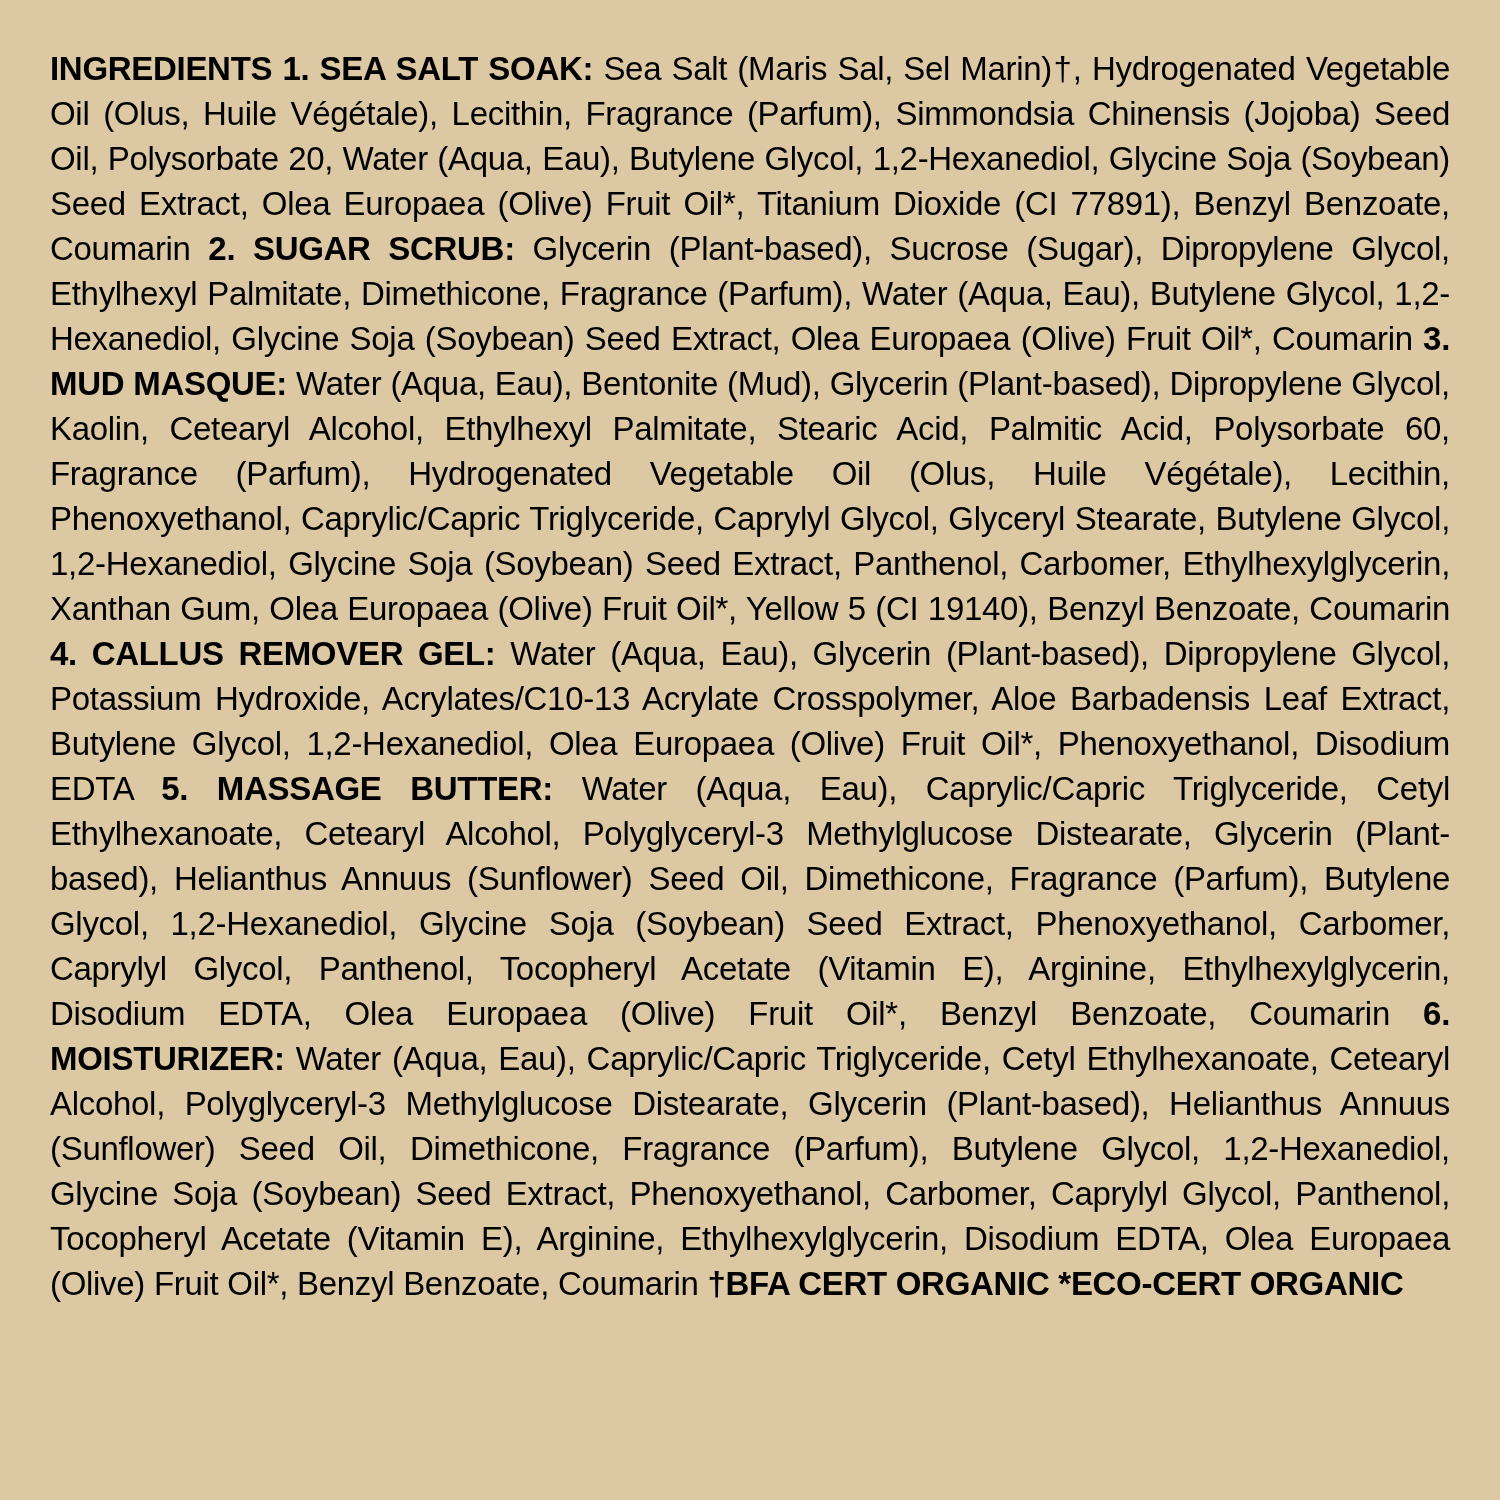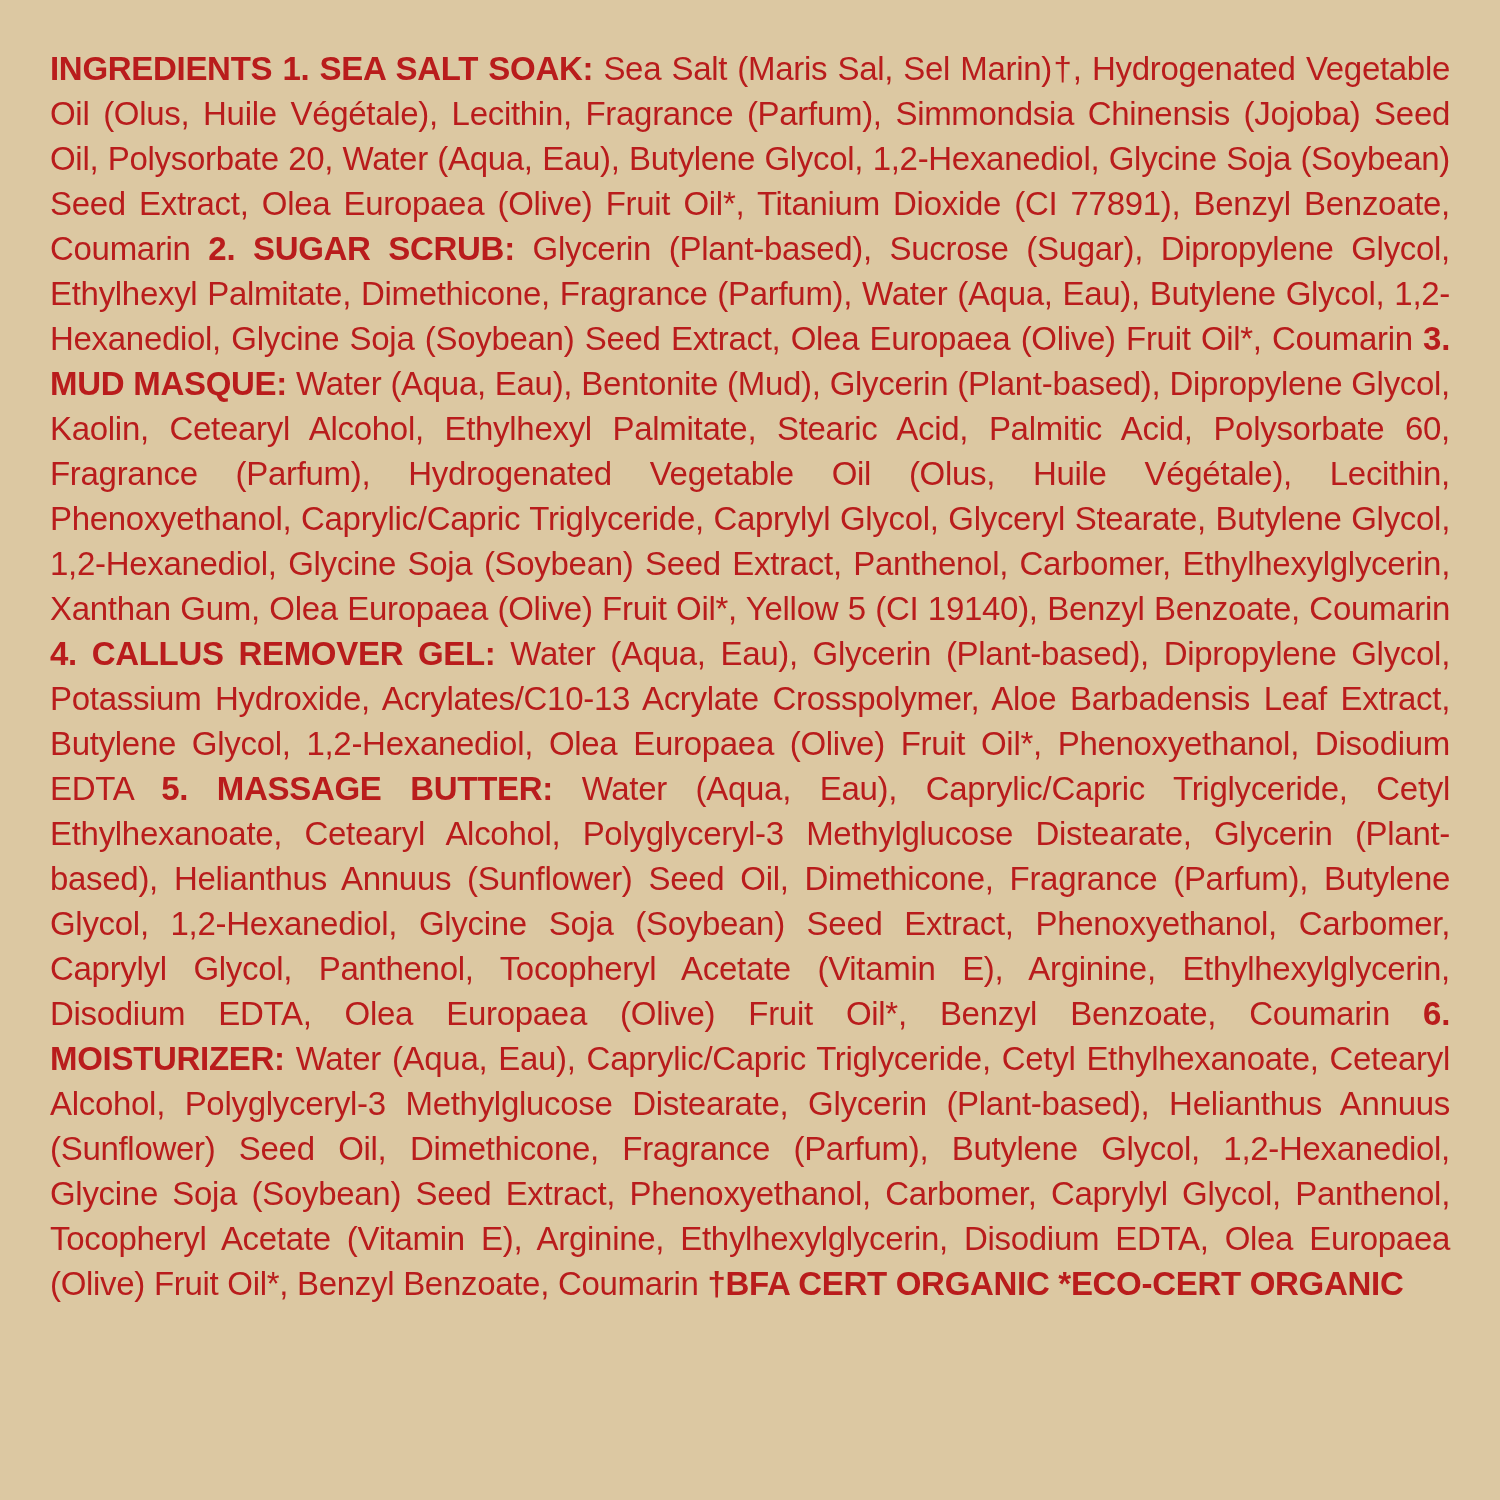--- a/index.html
+++ b/index.html
@@ -17,21 +17,21 @@
     position: absolute;
     left: 50px;
     top: 46px;
     width: 1400px;
   }
   .ingredients-text {
     margin: 0;
     font-size: 33px;
     line-height: 45px;
     letter-spacing: -0.3px;
-    color: #b91c1c;
+    color: #000000;
     text-align: justify;
     text-justify: inter-word;
   }
   .ingredients-text span.b {
     font-weight: 700;
   }
 </style>
 </head>
 <body>
 

